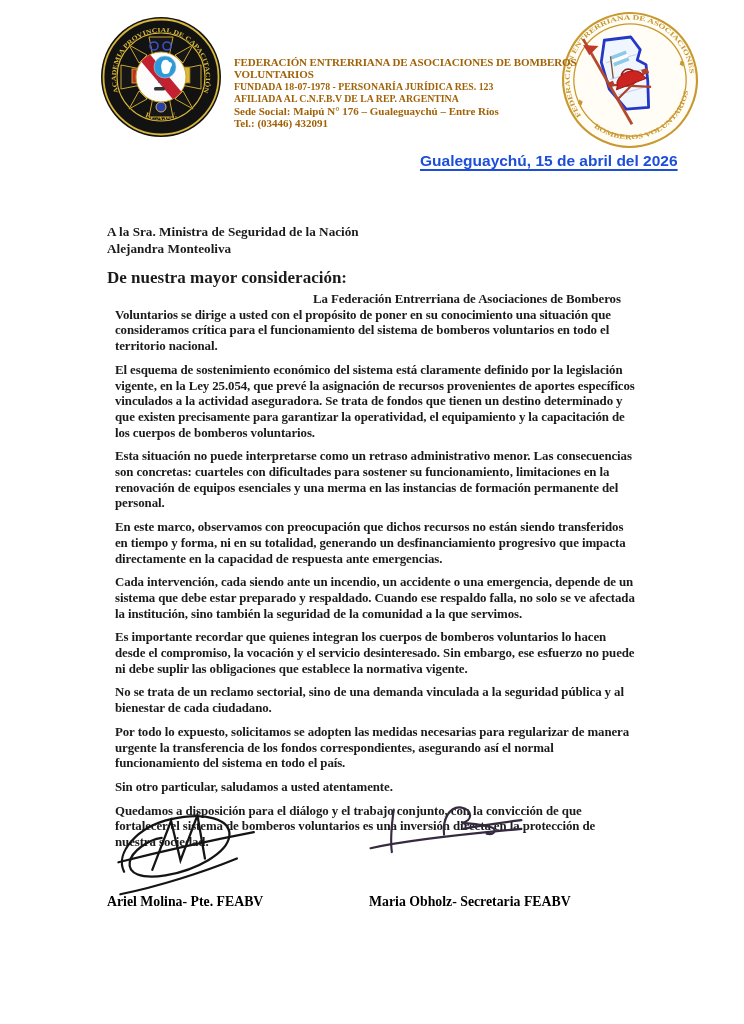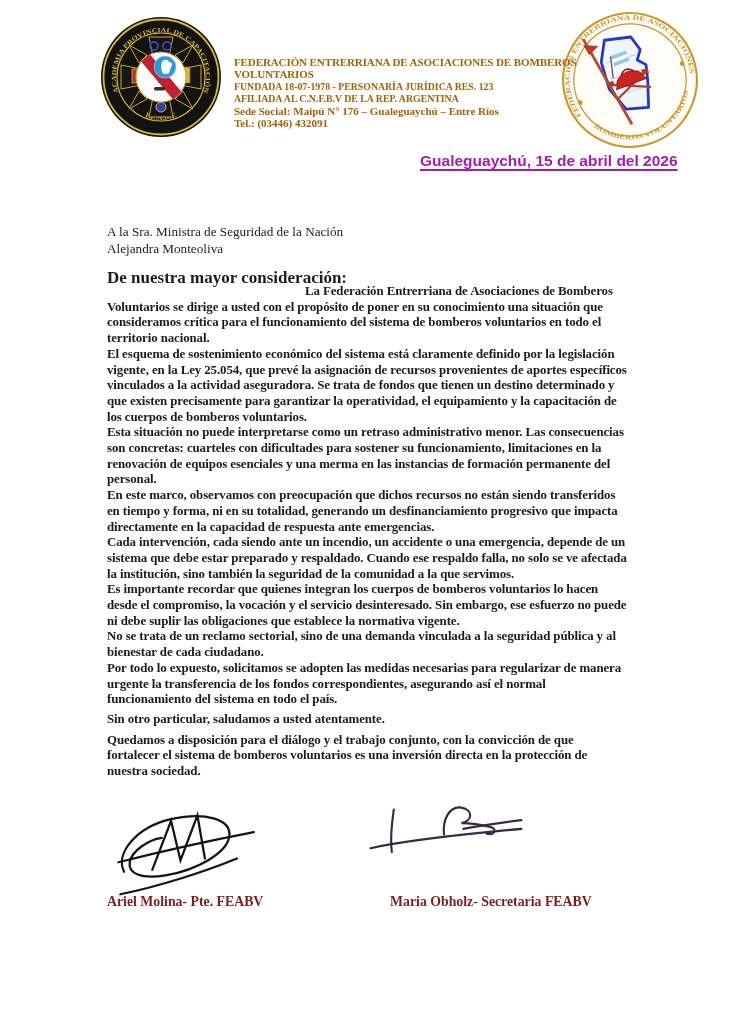--- a/index.html
+++ b/index.html
@@ -19,46 +19,46 @@
     position:absolute;left:234px;top:56px;width:416px;z-index:2;
     text-align:left;font-weight:bold;color:#a16207;line-height:12.3px;
   }
   .org-l1{font-size:11px;letter-spacing:-0.1px;}
   .org-l2,.org-l3{font-size:9.8px;}
   .org-l4,.org-l5{font-size:11px;}
   
   .date-line{
     position:absolute;left:420px;top:152px;z-index:2;
     font-family:"Liberation Sans","DejaVu Sans",sans-serif;
-    font-weight:bold;font-size:15.5px;color:#a21caf;
+    font-weight:bold;font-size:15.5px;color:#1d4ed8;
     text-decoration:underline;text-decoration-thickness:2px;text-underline-offset:3px;
   }
   
   .recipient{
     position:absolute;left:107px;top:224px;
-    font-weight:normal;font-size:13.2px;line-height:16.5px;white-space:pre-line;
+    font-weight:bold;font-size:13.2px;line-height:16.5px;white-space:pre-line;
   }
   .salutation{
     position:absolute;left:107px;top:268px;
     font-weight:bold;font-size:17px;
   }
   .body-block{
     position:absolute;left:107px;top:284px;width:562px;
     font-weight:bold;font-size:12.9px;line-height:15.7px;letter-spacing:-0.1px;
   }
-  .para{white-space:pre-line;margin:0;}
+  .para{white-space:pre-line;margin:8px;}
   .para.indent-first{text-indent:198px;}
   .para.gap-sm{margin-top:5px;}
   .para.gap-xs{margin-top:4px;}
   
   .sig-left{position:absolute;left:106px;top:804px;width:164px;height:94px;}
   .sig-right{position:absolute;left:360px;top:796px;width:172px;height:58px;}
-  .sig-label{position:absolute;top:894px;font-weight:bold;font-size:13.8px;color:#7f1d1d;}
+  .sig-label{position:absolute;top:894px;font-weight:bold;font-size:13.8px;color:#000000;}
   .sig-label.left{left:107px;}
-  .sig-label.right{left:390px;}
+  .sig-label.right{left:369px;}
   svg text{font-family:"Liberation Serif","DejaVu Serif",serif;}
 </style>
 </head>
 <body>
 
 <div class="page">
 
   <svg class="badge-left" viewBox="0 0 124 124" aria-hidden="true">
     <circle cx="62" cy="62" r="60" fill="#121212"></circle>
     <circle cx="62" cy="62" r="57.5" fill="none" stroke="#d8b83a" stroke-width="1.8"></circle>

